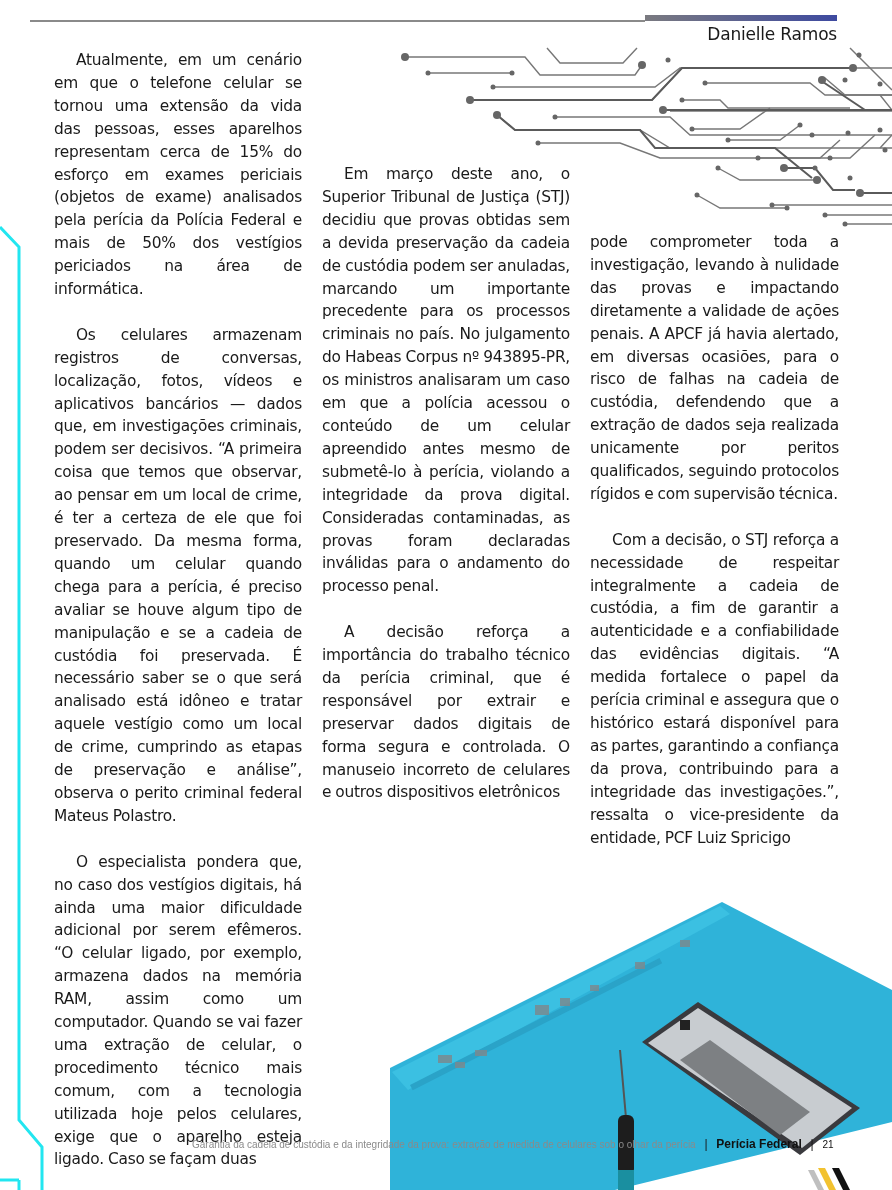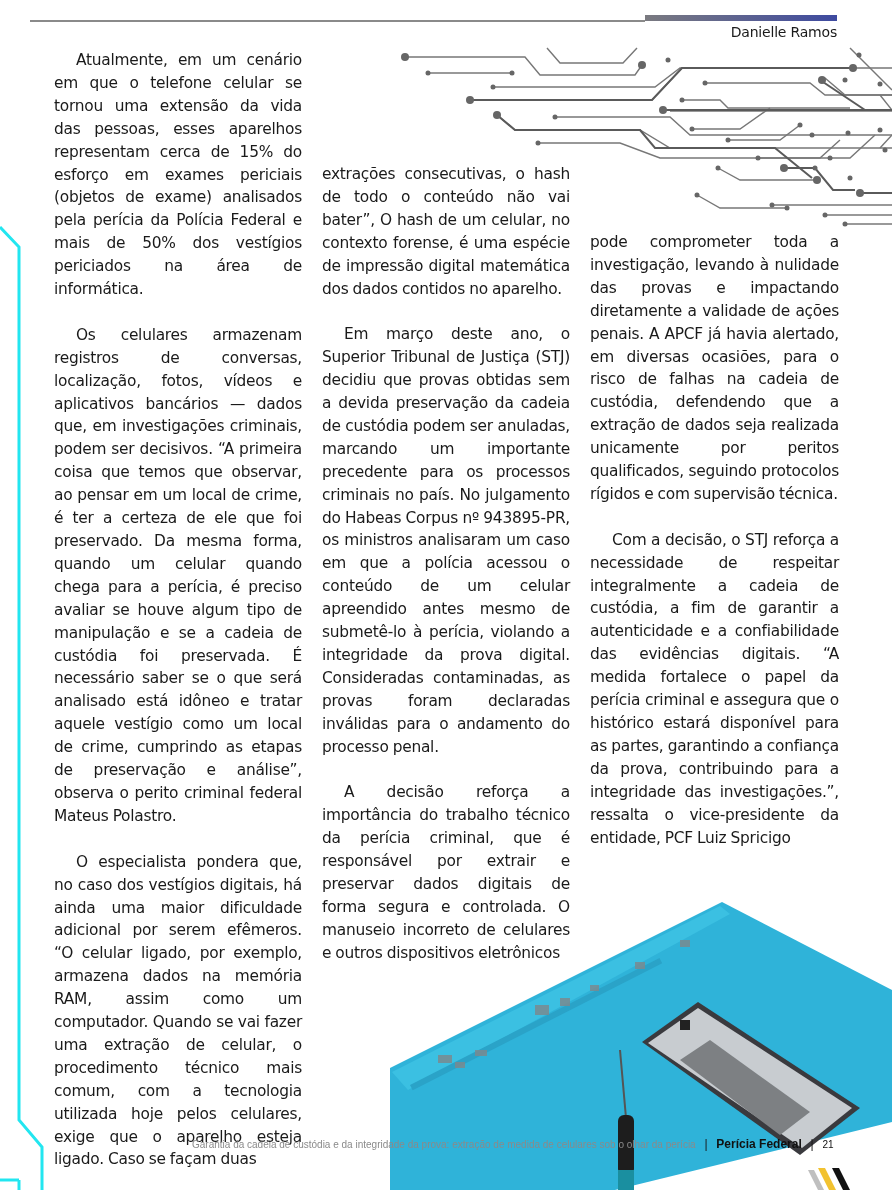--- a/index.html
+++ b/index.html
@@ -3,21 +3,21 @@
   <meta charset="utf-8">
   <style>
     html, body { margin: 0; padding: 0; }
     body {
       width: 892px; height: 1190px; position: relative; overflow: hidden;
       background: #ffffff; font-family: "DejaVu Sans", sans-serif; color: #1a1a1a;
     }
     .top-rule { position: absolute; left: 30px; top: 20px; width: 615px; height: 2px; background: #8a8a8a; }
     .top-bar { position: absolute; left: 645px; top: 15px; width: 192px; height: 6px;
       background: linear-gradient(to right, #7a7a80, #3e4aa0); }
-    .author { position: absolute; right: 55px; top: 24px; font-size: 14px; color: #1a1a1a;
+    .author { position: absolute; right: 55px; top: 24px; font-size: 17px; color: #1a1a1a;
       font-family: "DejaVu Sans", sans-serif; letter-spacing: -0.2px; }
     .circuit { position: absolute; left: 380px; top: 40px; width: 512px; height: 205px; }
     .cyan-deco { position: absolute; left: 0; top: 225px; width: 50px; height: 965px; }
     .col { position: absolute; font-size: 15.4px; line-height: 22.9px; text-align: justify;
       letter-spacing: -0.25px; word-spacing: -0.5px; }
     .col p { margin: 0 0 22.9px 0; text-indent: 22px; }
     .col p.noindent { text-indent: 0; }
     .col1 { left: 54px; top: 49px; width: 248px; }
     .col2 { left: 322px; top: 163px; width: 248px; }
     .col3 { left: 590px; top: 231px; width: 249px; }
@@ -120,21 +120,20 @@
   </g>
 </svg>
 
 <div class="col col1">
   <p>Atualmente, em um cenário em que o telefone celular se tornou uma extensão da vida das pessoas, esses aparelhos representam cerca de 15% do esforço em exames periciais (objetos de exame) analisados pela perícia da Polícia Federal e mais de 50% dos vestígios periciados na área de informática.</p>
   <p>Os celulares armazenam registros de conversas, localização, fotos, vídeos e aplicativos bancários — dados que, em investigações criminais, podem ser decisivos. “A primeira coisa que temos que observar, ao pensar em um local de crime, é ter a certeza de ele que foi preservado. Da mesma forma, quando um celular quando chega para a perícia, é preciso avaliar se houve algum tipo de manipulação e se a cadeia de custódia foi preservada. É necessário saber se o que será analisado está idôneo e tratar aquele vestígio como um local de crime, cumprindo as etapas de preservação e análise”, observa o perito criminal federal Mateus Polastro.</p>
   <p>O especialista pondera que, no caso dos vestígios digitais, há ainda uma maior dificuldade adicional por serem efêmeros. “O celular ligado, por exemplo, armazena dados na memória RAM, assim como um computador. Quando se vai fazer uma extração de celular, o procedimento técnico mais comum, com a tecnologia utilizada hoje pelos celulares, exige que o aparelho esteja ligado. Caso se façam duas</p>
 </div>
 
 <div class="col col2">
-  <p class="noindent">extrações consecutivas, o hash de todo o conteúdo não vai bater”, O hash de um celular, no contexto forense, é uma espécie de impressão digital matemática dos dados contidos no aparelho.</p>
   <p>Em março deste ano, o Superior Tribunal de Justiça (STJ) decidiu que provas obtidas sem a devida preservação da cadeia de custódia podem ser anuladas, marcando um importante precedente para os processos criminais no país. No julgamento do Habeas Corpus nº 943895-PR, os ministros analisaram um caso em que a polícia acessou o conteúdo de um celular apreendido antes mesmo de submetê-lo à perícia, violando a integridade da prova digital. Consideradas contaminadas, as provas foram declaradas inválidas para o andamento do processo penal.</p>
   <p>A decisão reforça a importância do trabalho técnico da perícia criminal, que é responsável por extrair e preservar dados digitais de forma segura e controlada. O manuseio incorreto de celulares e outros dispositivos eletrônicos</p>
 </div>
 
 <div class="col col3">
   <p class="noindent">pode comprometer toda a investigação, levando à nulidade das provas e impactando diretamente a validade de ações penais. A APCF já havia alertado, em diversas ocasiões, para o risco de falhas na cadeia de custódia, defendendo que a extração de dados seja realizada unicamente por peritos qualificados, seguindo protocolos rígidos e com supervisão técnica.</p>
   <p>Com a decisão, o STJ reforça a necessidade de respeitar integralmente a cadeia de custódia, a fim de garantir a autenticidade e a confiabilidade das evidências digitais. “A medida fortalece o papel da perícia criminal e assegura que o histórico estará disponível para as partes, garantindo a confiança da prova, contribuindo para a integridade das investigações.”, ressalta o vice-presidente da entidade, PCF Luiz Spricigo</p>
 </div>
 
 <svg class="photo" viewBox="0 0 512 300" xmlns="http://www.w3.org/2000/svg">

